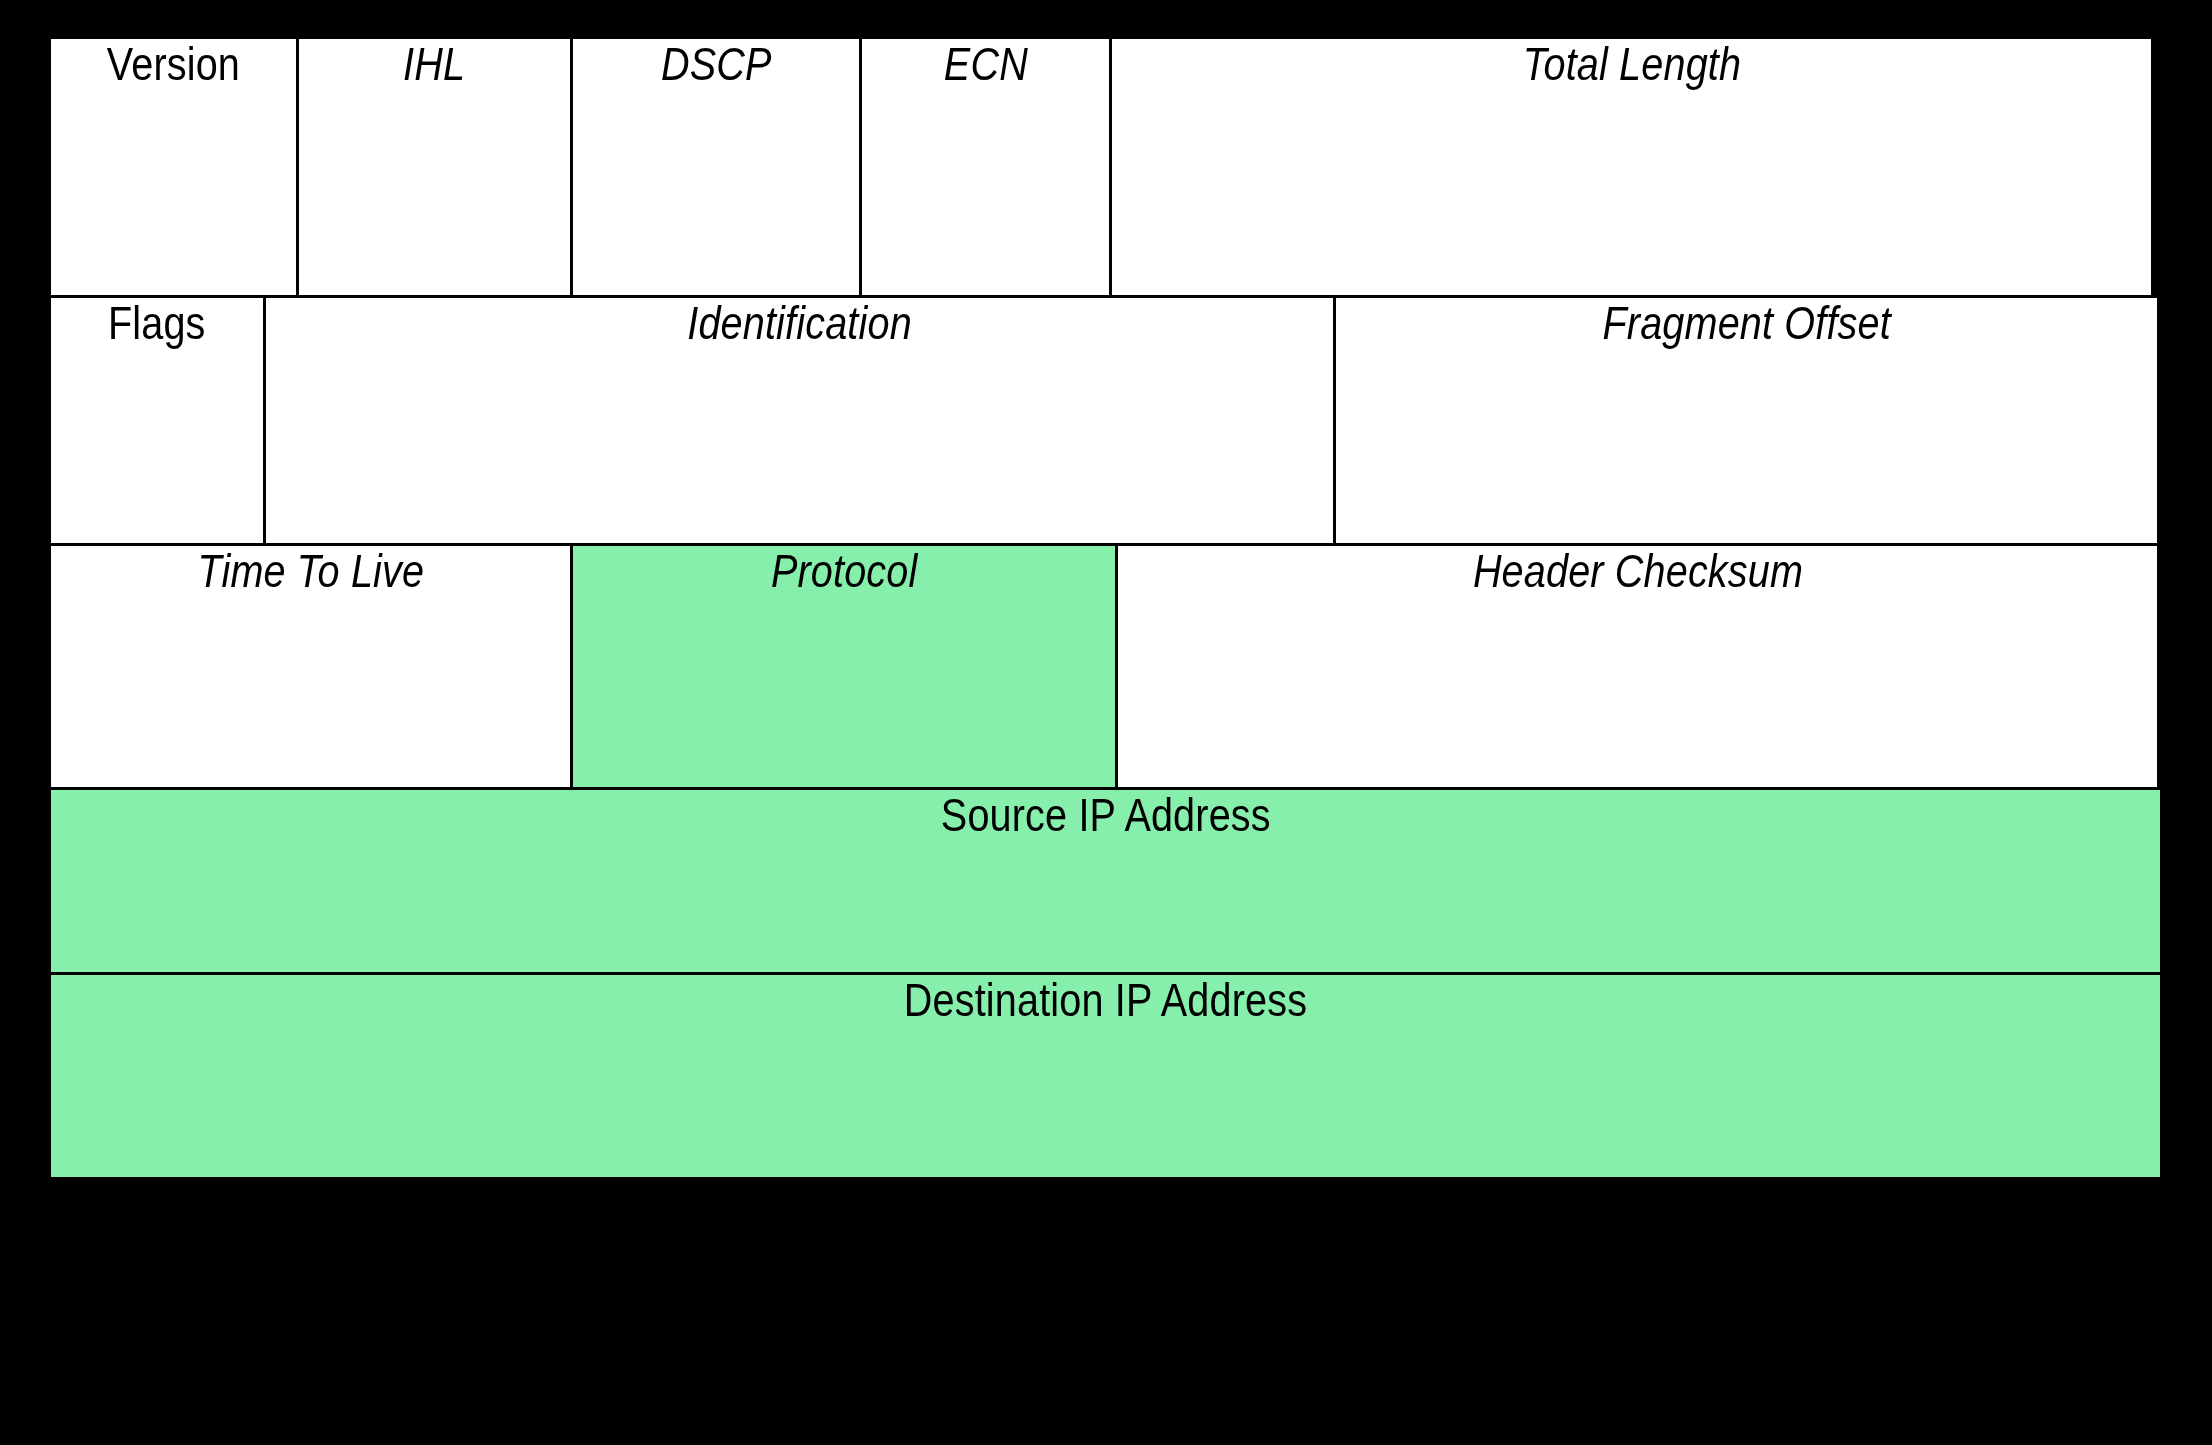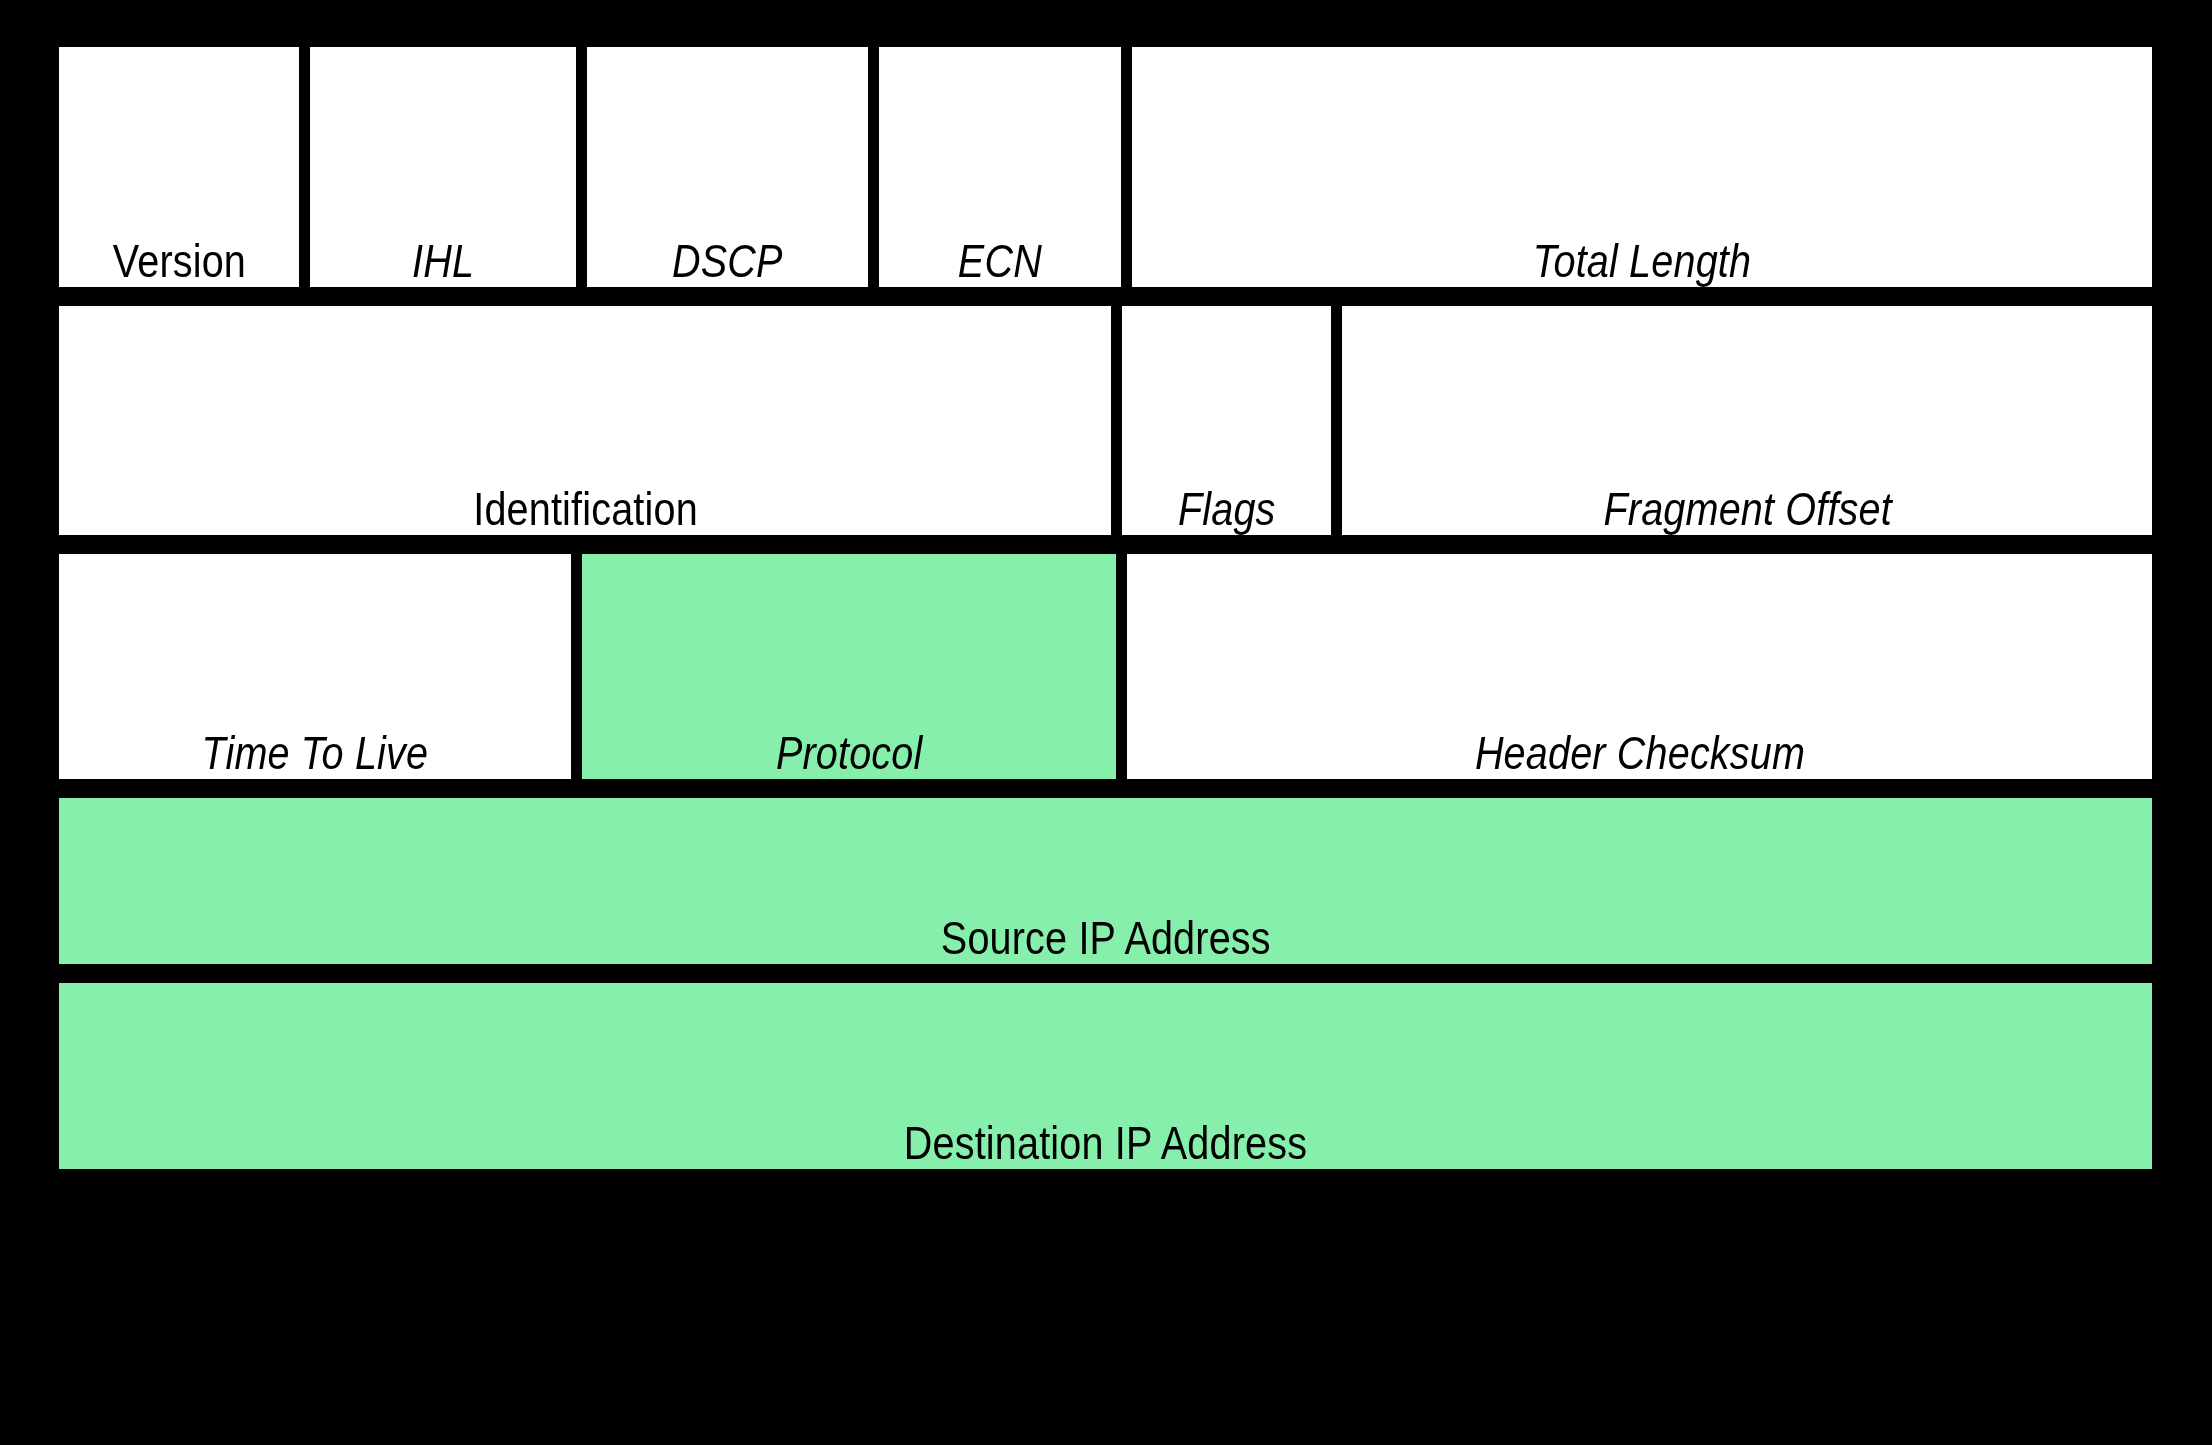--- a/index.html
+++ b/index.html
@@ -41,23 +41,23 @@
     width: 100%;
     box-sizing: border-box;
     background: #000000;
   }
 
   .hdr-cell {
     position: relative;
     box-sizing: border-box;
     background: #ffffff;
     border: 3px solid #000000;
-    margin: 8px;
+    margin: 0;
     display: flex;
-    align-items: flex-end;
+    align-items: flex-start;
     justify-content: center;
     text-align: center;
     color: #000000;
     font-size: 46px;
     font-weight: 400;
     line-height: 1.1;
     letter-spacing: 0.2px;
     font-stretch: condensed;
     overflow: hidden;
   }
@@ -129,25 +129,25 @@
       </div>
       <div class="hdr-cell w-ecn">
         <span class="cell-label">ECN</span>
       </div>
       <div class="hdr-cell w-totallen">
         <span class="cell-label">Total Length</span>
       </div>
     </div>
 
     <div class="hdr-row row-2">
+      <div class="hdr-cell w-flags">
+        <span class="cell-label">Flags</span>
+      </div>
       <div class="hdr-cell w-ident">
         <span class="cell-label">Identification</span>
-      </div>
-      <div class="hdr-cell w-flags">
-        <span class="cell-label">Flags</span>
       </div>
       <div class="hdr-cell w-fragoff">
         <span class="cell-label">Fragment Offset</span>
       </div>
     </div>
 
     <div class="hdr-row row-3">
       <div class="hdr-cell w-ttl">
         <span class="cell-label">Time To Live</span>
       </div>

